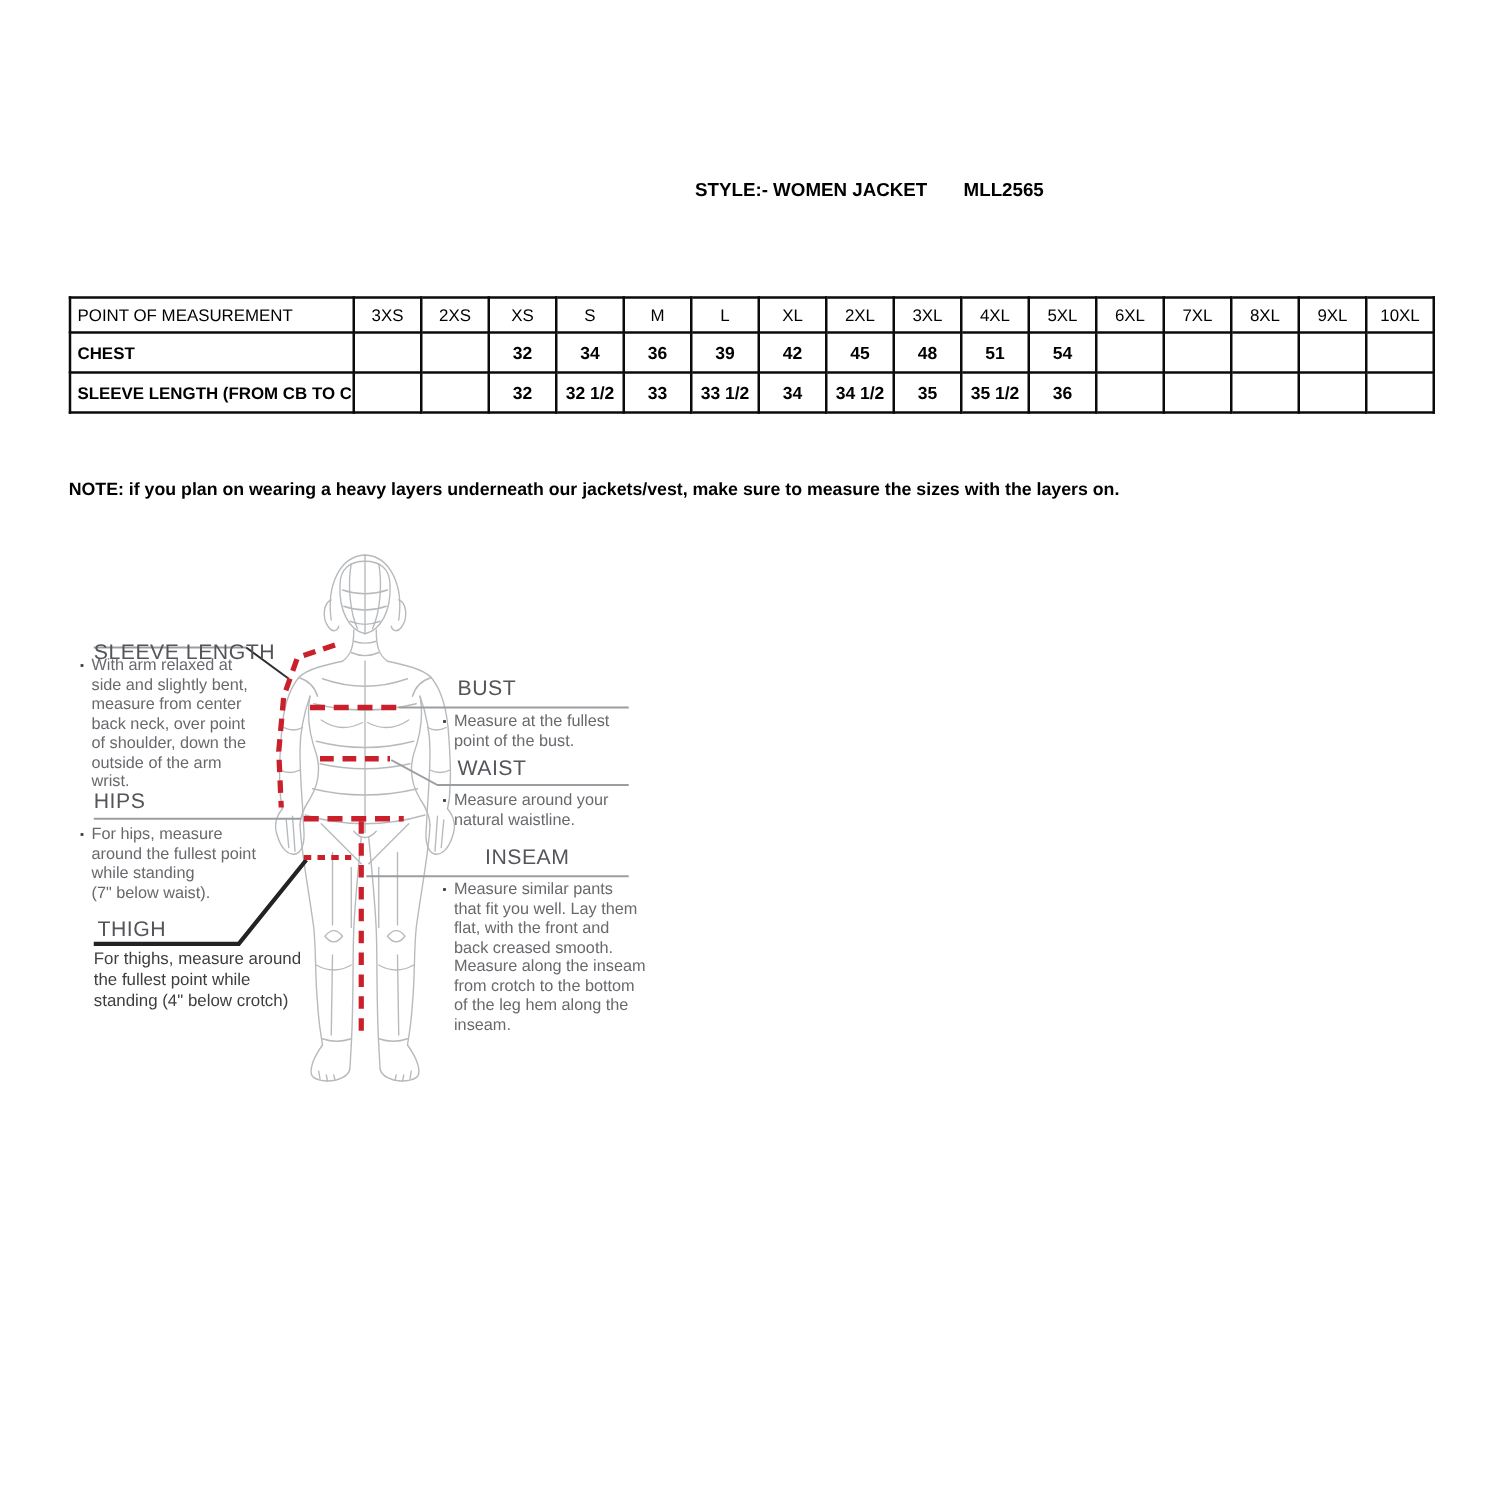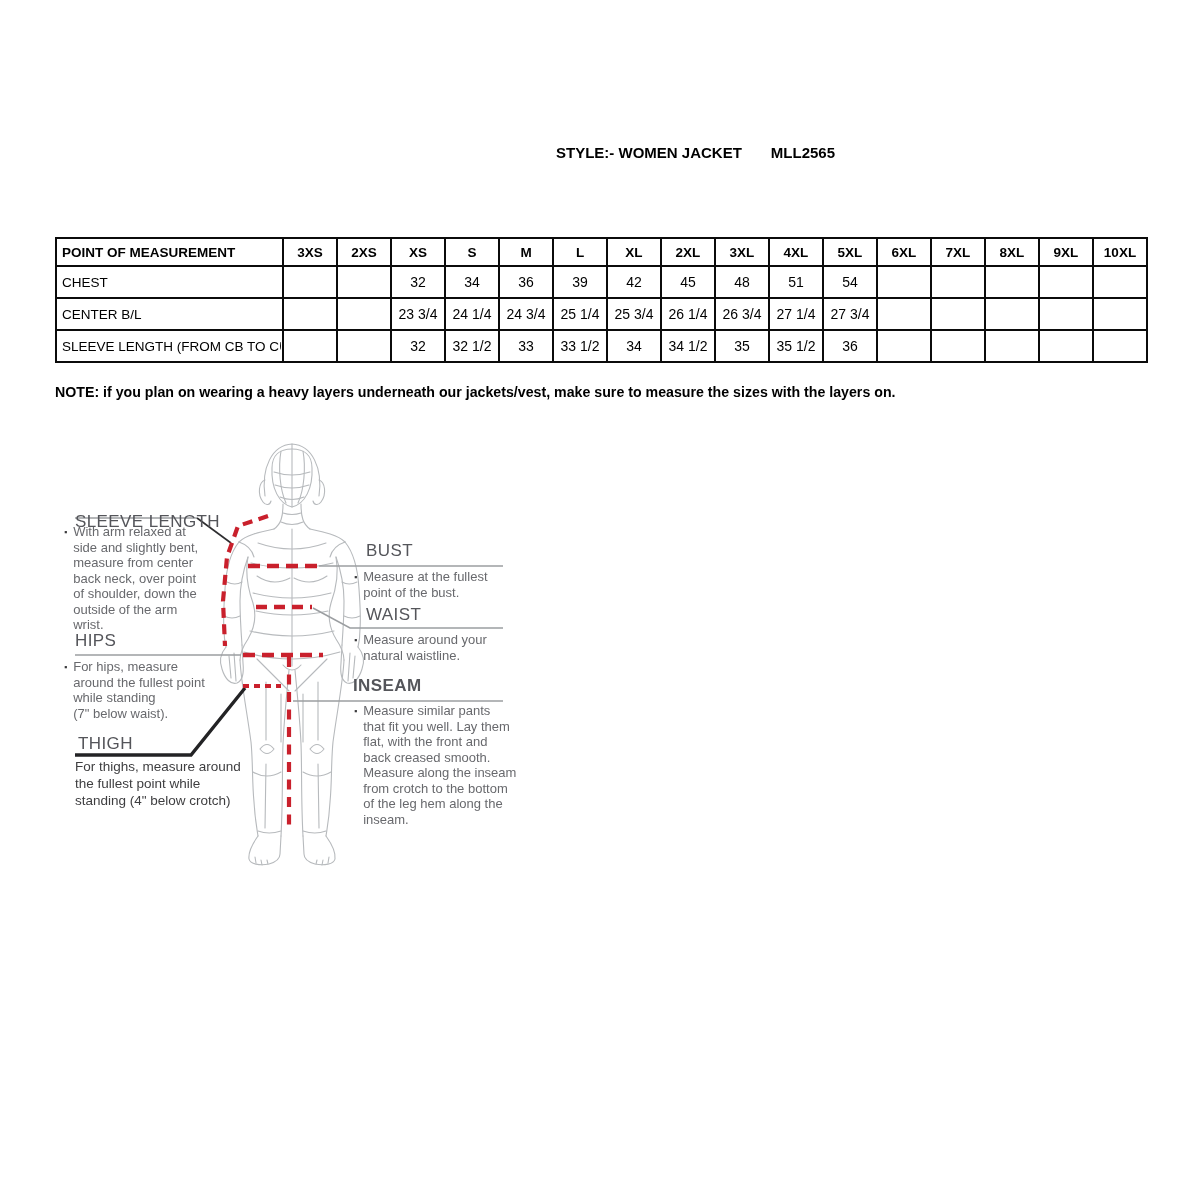--- a/index.html
+++ b/index.html
@@ -12,23 +12,23 @@
     --table-border:#0b0b0b;
   }
   *{margin:0;padding:0;box-sizing:border-box;}
   html,body{width:1200px;height:1200px;background:#ffffff;font-family:"Liberation Sans",sans-serif;}
   body{position:relative;overflow:hidden;color:#000;}
 
   .doc-title{position:absolute;left:556px;top:144px;display:flex;gap:29px;font-size:15px;font-weight:bold;white-space:nowrap;}
 
   table.size-table{position:absolute;left:55px;top:237px;width:1091px;border-collapse:collapse;table-layout:fixed;background:#fff;}
   table.size-table th,table.size-table td{border:2px solid var(--table-border);overflow:hidden;}
-  table.size-table th{height:28px;font-size:13.5px;font-weight:bold;text-align:center;padding:0 1px;}
+  table.size-table th{height:28px;font-size:13.5px;font-weight:normal;text-align:center;padding:0 1px;}
   table.size-table th.label-col{text-align:left;padding-left:5px;white-space:nowrap;}
-  table.size-table td{height:32px;font-size:14px;font-weight:normal;text-align:center;border-radius:16px;}
+  table.size-table td{height:32px;font-size:14px;font-weight:bold;text-align:center;border-radius:16px;}
   table.size-table td.label-cell{text-align:left;padding-left:5px;white-space:nowrap;font-size:13.5px;}
 
   .note{position:absolute;left:55px;top:384px;font-size:14.2px;font-weight:bold;white-space:nowrap;}
 
   .diagram-svg{position:absolute;left:60px;top:430px;width:520px;height:450px;}
 
   .guide-heading{position:absolute;font-size:17px;letter-spacing:.4px;color:var(--heading-gray);white-space:nowrap;}
   .guide-item{position:absolute;display:flex;align-items:flex-start;}
   .bullet{font-size:9px;line-height:15.5px;color:#3a3a3c;margin-right:6px;margin-top:1px;}
   .guide-text{font-size:13px;line-height:15.5px;color:var(--text-gray);white-space:pre-line;}
@@ -37,21 +37,21 @@
   .hd-sleeve{left:75px;top:512px;}
   .it-sleeve{left:64px;top:524px;}
   .hd-hips{left:75px;top:631px;}
   .it-hips{left:64px;top:659px;}
   .hd-thigh{left:78px;top:734px;}
   .it-thigh{left:75px;top:758px;justify-content:flex-end;}
   .hd-bust{left:366px;top:541px;}
   .it-bust{left:354px;top:569px;}
   .hd-waist{left:366px;top:605px;}
   .it-waist{left:354px;top:632px;}
-  .hd-inseam{left:353px;top:676px;font-weight:bold;}
+  .hd-inseam{left:388px;top:676px;}
   .it-inseam{left:354px;top:703px;}
 </style>
 </head>
 <body>
 
 <div class="doc-title">
   <span>STYLE:- WOMEN JACKET</span>
   <span>MLL2565</span>
 </div>
 
@@ -93,39 +93,20 @@
     <td>48</td>
     <td>51</td>
     <td>54</td>
     <td></td>
     <td></td>
     <td></td>
     <td></td>
     <td></td>
   </tr>
   <tr>
-    <td class="label-cell">CENTER B/L</td>
-    <td></td>
-    <td></td>
-    <td>23 3/4</td>
-    <td>24 1/4</td>
-    <td>24 3/4</td>
-    <td>25 1/4</td>
-    <td>25 3/4</td>
-    <td>26 1/4</td>
-    <td>26 3/4</td>
-    <td>27 1/4</td>
-    <td>27 3/4</td>
-    <td></td>
-    <td></td>
-    <td></td>
-    <td></td>
-    <td></td>
-  </tr>
-  <tr>
     <td class="label-cell">SLEEVE LENGTH (FROM CB TO CUFF)</td>
     <td></td>
     <td></td>
     <td>32</td>
     <td>32 1/2</td>
     <td>33</td>
     <td>33 1/2</td>
     <td>34</td>
     <td>34 1/2</td>
     <td>35</td>

